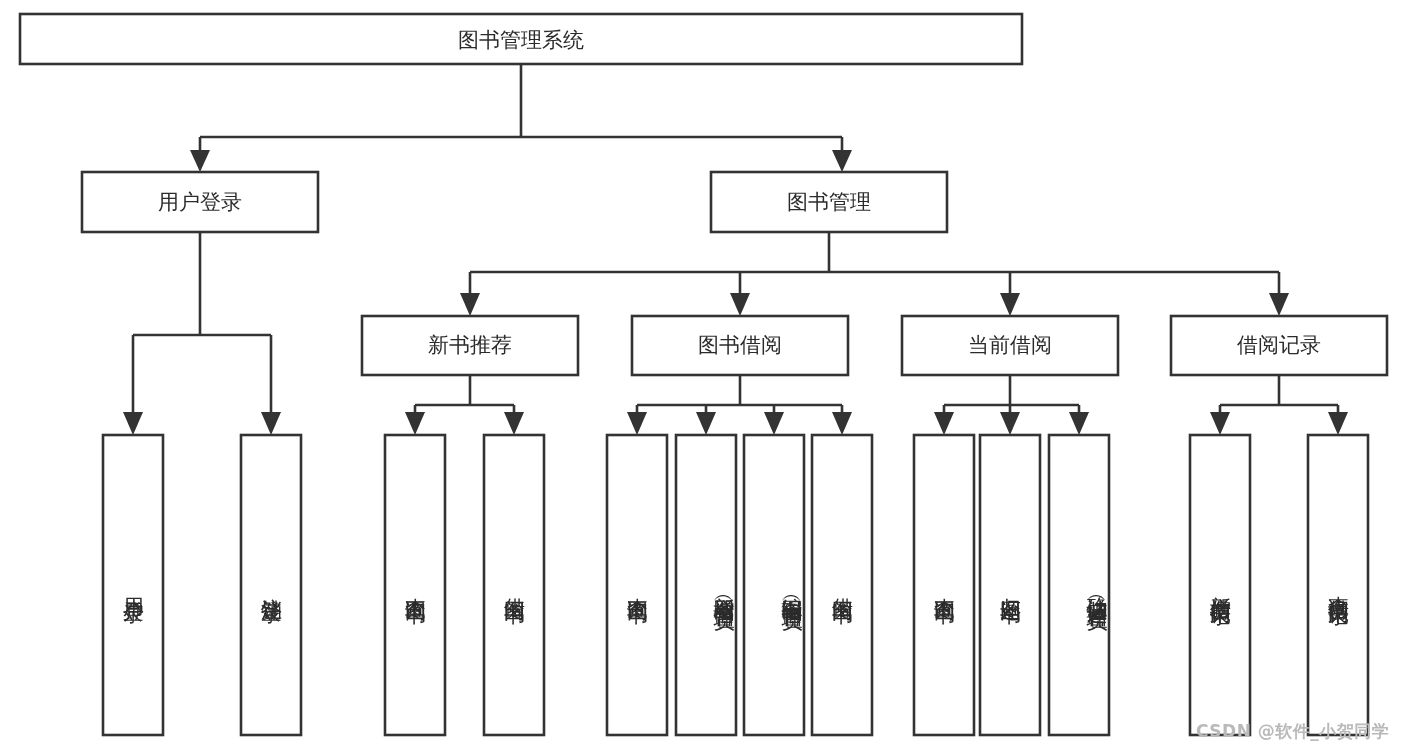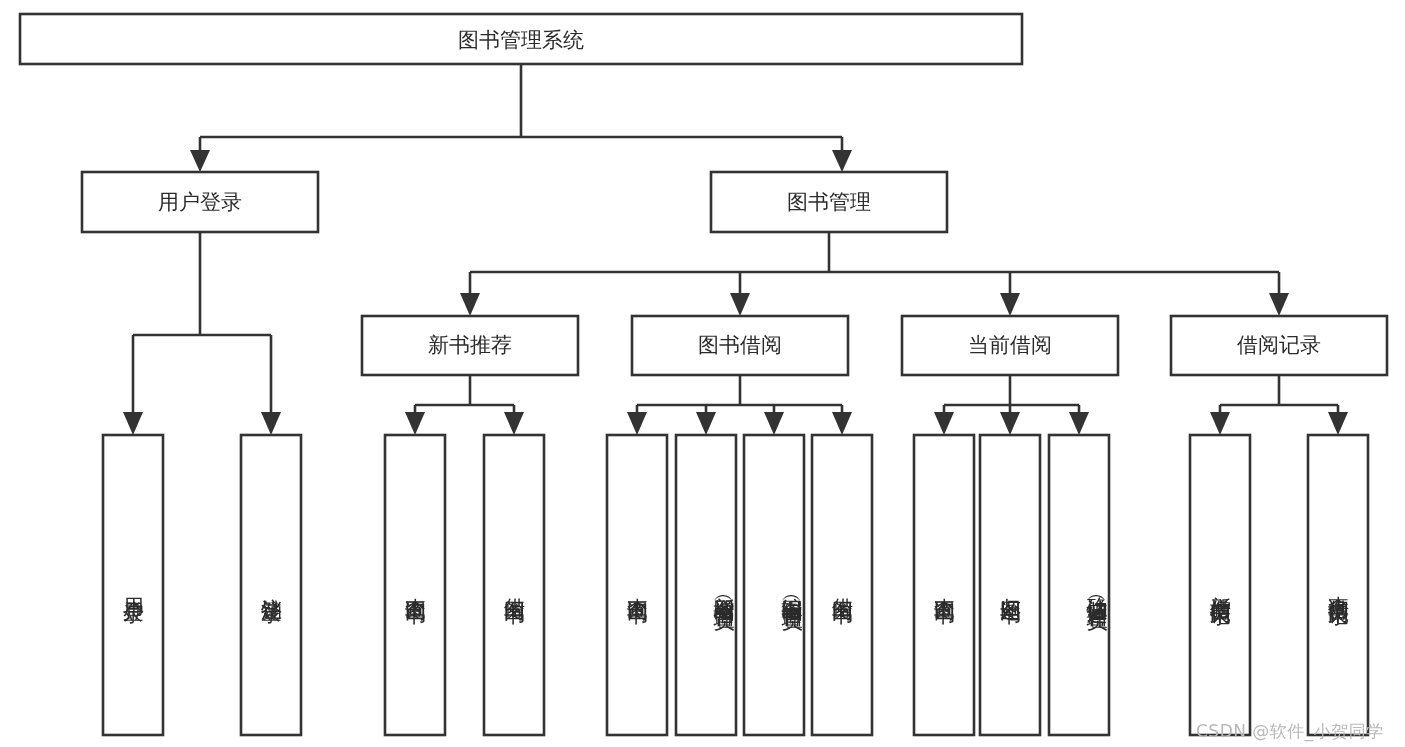--- a/index.html
+++ b/index.html
@@ -211,15 +211,15 @@
   <div class="node-label-v" style="left:607px; top:435px; width:60px; height:300px;">查询图书</div>
   <div class="node-label-v" style="left:676px; top:435px; width:60px; height:300px; align-items:flex-start; padding-top:8px; box-sizing:border-box;">新增图书（管理员）</div>
   <div class="node-label-v" style="left:744px; top:435px; width:60px; height:300px; align-items:flex-start; padding-top:8px; box-sizing:border-box;">编辑图书（管理员）</div>
   <div class="node-label-v" style="left:812px; top:435px; width:60px; height:300px;">借阅图书</div>
   <div class="node-label-v" style="left:914px; top:435px; width:60px; height:300px;">查询图书</div>
   <div class="node-label-v" style="left:980px; top:435px; width:60px; height:300px;">归还图书</div>
   <div class="node-label-v" style="left:1049px; top:435px; width:60px; height:300px; align-items:flex-start; padding-top:8px; box-sizing:border-box;">确认归还（管理员）</div>
   <div class="node-label-v" style="left:1190px; top:435px; width:60px; height:300px;">新增借阅记录</div>
   <div class="node-label-v" style="left:1308px; top:435px; width:60px; height:300px;">查询借阅记录</div>
 
-  <div class="watermark" style="left:1196px; top:720px;">CSDN @软件_小贺同学</div>
+  <div class="watermark" style="left:1196px; top:720px;font-weight:bold;">CSDN @软件_小贺同学</div>
 
 </div>
 
 </body></html>

